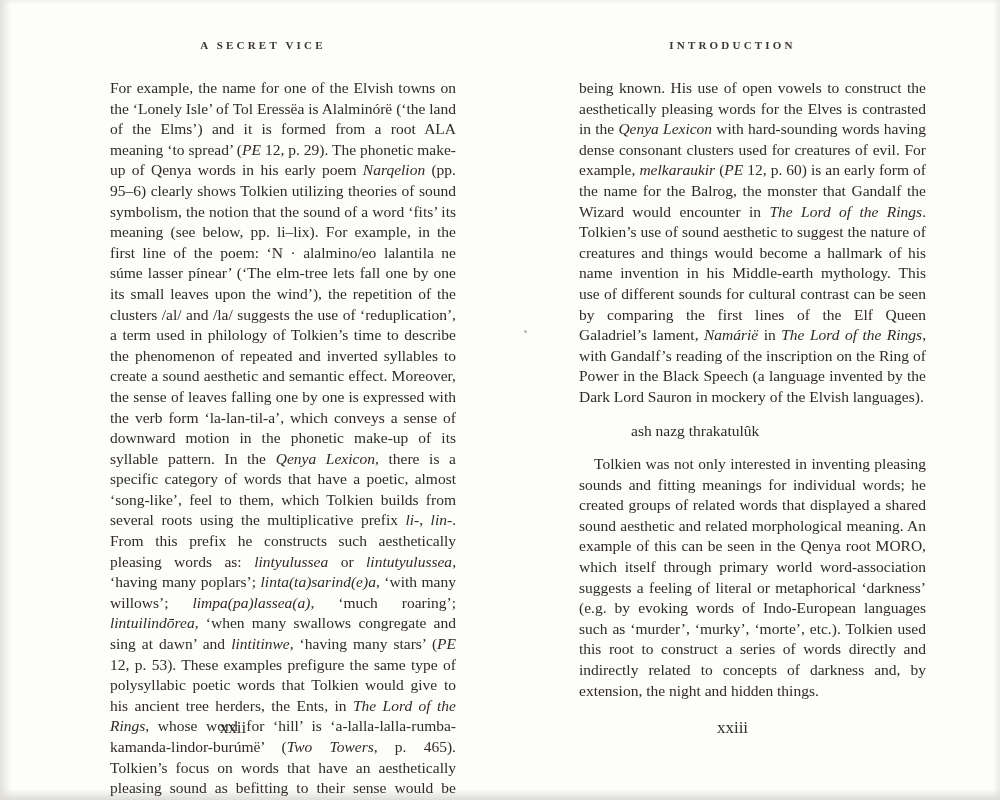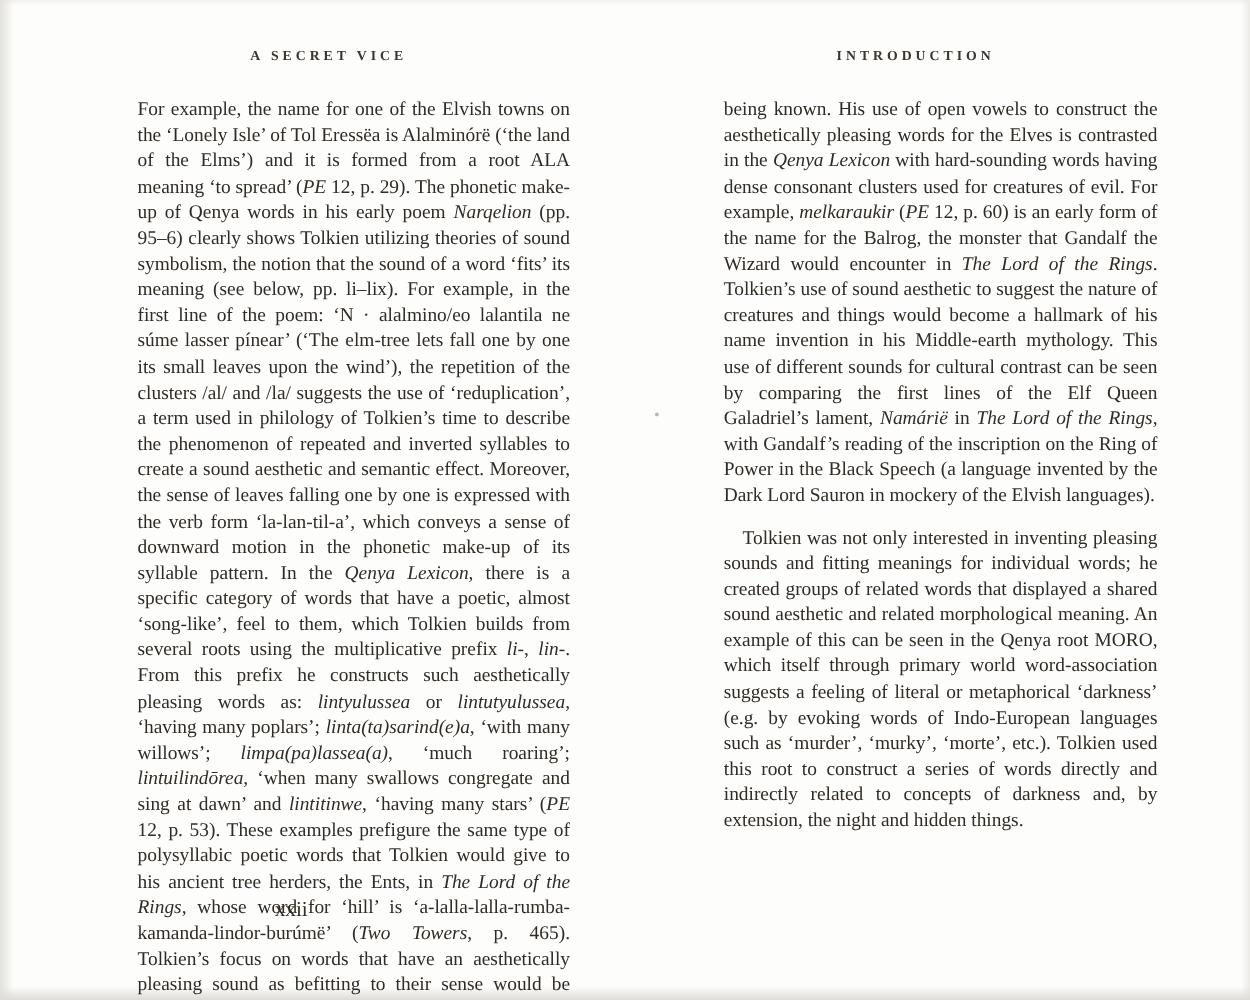--- a/index.html
+++ b/index.html
@@ -82,21 +82,23 @@
     <div class="body-text">
         <p class="para continues"><span>For example, the name for one of the Elvish towns on the ‘Lonely Isle’ of Tol Eressëa is Alalminórë (‘the land of the Elms’) and it is formed from a root ALA meaning ‘to spread’ (</span><em>PE</em><span> 12, p. 29). The phonetic make-up of Qenya words in his early poem </span><em>Narqelion</em><span> (pp. 95–6) clearly shows Tolkien utilizing theories of sound symbolism, the notion that the sound of a word ‘fits’ its meaning (see below, pp. li–lix). For example, in the first line of the poem: ‘N · alalmino/eo lalantila ne súme lasser pínear’ (‘The elm-tree lets fall one by one its small leaves upon the wind’), the repetition of the clusters /al/ and /la/ suggests the use of ‘reduplication’, a term used in philology of Tolkien’s time to describe the phenomenon of repeated and inverted syllables to create a sound aesthetic and semantic effect. Moreover, the sense of leaves falling one by one is expressed with the verb form ‘la-lan-til-a’, which conveys a sense of downward motion in the phonetic make-up of its syllable pattern. In the </span><em>Qenya Lexicon</em><span>, there is a specific category of words that have a poetic, almost ‘song-like’, feel to them, which Tolkien builds from several roots using the multiplicative prefix </span><em>li-</em><span>, </span><em>lin-</em><span>. From this prefix he constructs such aesthetically pleasing words as: </span><em>lintyulussea</em><span> or </span><em>lintutyulussea</em><span>, ‘having many poplars’; </span><em>linta(ta)sarind(e)a</em><span>, ‘with many willows’; </span><em>limpa(pa)lassea(a)</em><span>, ‘much roaring’; </span><em>lintuilindōrea</em><span>, ‘when many swallows congregate and sing at dawn’ and </span><em>lintitinwe</em><span>, ‘having many stars’ (</span><em>PE</em><span> 12, p. 53). These examples prefigure the same type of polysyllabic poetic words that Tolkien would give to his ancient tree herders, the Ents, in </span><em>The Lord of the Rings</em><span>, whose word for ‘hill’ is ‘a-lalla-lalla-rumba-kamanda-lindor-burúmë’ (</span><em>Two Towers</em><span>, p. 465). Tolkien’s focus on words that have an aesthetically pleasing sound as befitting to their sense would be contrasted with his invention of words that would seek to produce the opposite effect, even without the meaning of the word</span></p>
       </div>
   </section>
 
   <section class="page page-right">
     <header class="running-head">INTRODUCTION</header>
     <div class="body-text">
         <p class="para"><span>being known. His use of open vowels to construct the aesthetically pleasing words for the Elves is contrasted in the </span><em>Qenya Lexicon</em><span> with hard-sounding words having dense consonant clusters used for creatures of evil. For example, </span><em>melkaraukir</em><span> (</span><em>PE</em><span> 12, p. 60) is an early form of the name for the Balrog, the monster that Gandalf the Wizard would encounter in </span><em>The Lord of the Rings</em><span>. Tolkien’s use of sound aesthetic to suggest the nature of creatures and things would become a hallmark of his name invention in his Middle-earth mythology. This use of different sounds for cultural contrast can be seen by comparing the first lines of the Elf Queen Galadriel’s lament, </span><em>Namárië</em><span> in </span><em>The Lord of the Rings</em><span>, with Gandalf’s reading of the inscription on the Ring of Power in the Black Speech (a language invented by the Dark Lord Sauron in mockery of the Elvish languages).</span></p>
         <div class="verse">
+          <div class="verse-line"><span>ash nazg thrakatulûk</span></div>
         </div>
         <p class="para indent"><span>Tolkien was not only interested in inventing pleasing sounds and fitting meanings for individual words; he created groups of related words that displayed a shared sound aesthetic and related morphological meaning. An example of this can be seen in the Qenya root MORO, which itself through primary world word-association suggests a feeling of literal or metaphorical ‘darkness’ (e.g. by evoking words of Indo-European languages such as ‘murder’, ‘murky’, ‘morte’, etc.). Tolkien used this root to construct a series of words directly and indirectly related to concepts of darkness and, by extension, the night and hidden things.</span></p>
       </div>
   </section>
 
   <div class="folio folio-left">xxii</div>
+  <div class="folio folio-right">xxiii</div>
 
   <div class="speck"></div>
 </div>
 
 </body></html>

